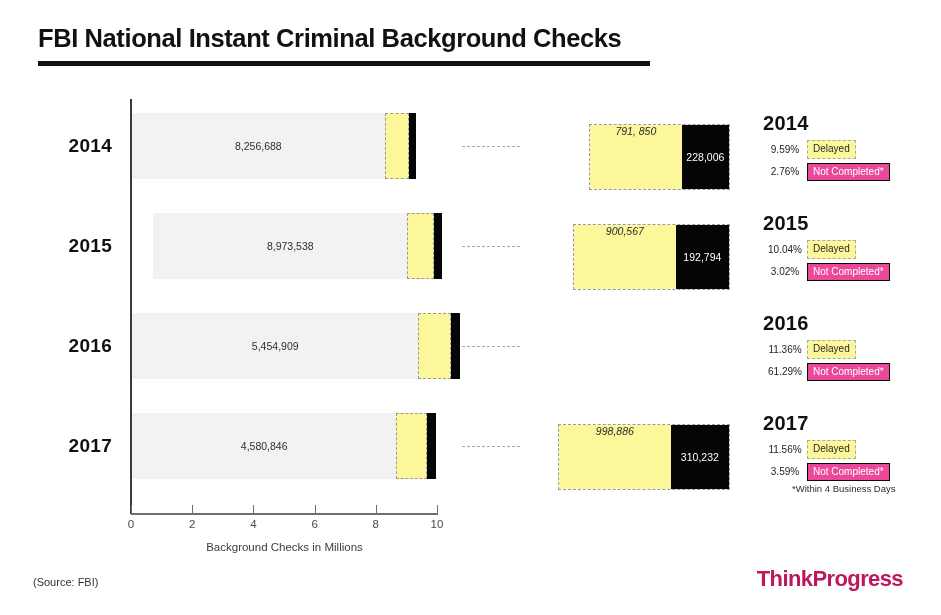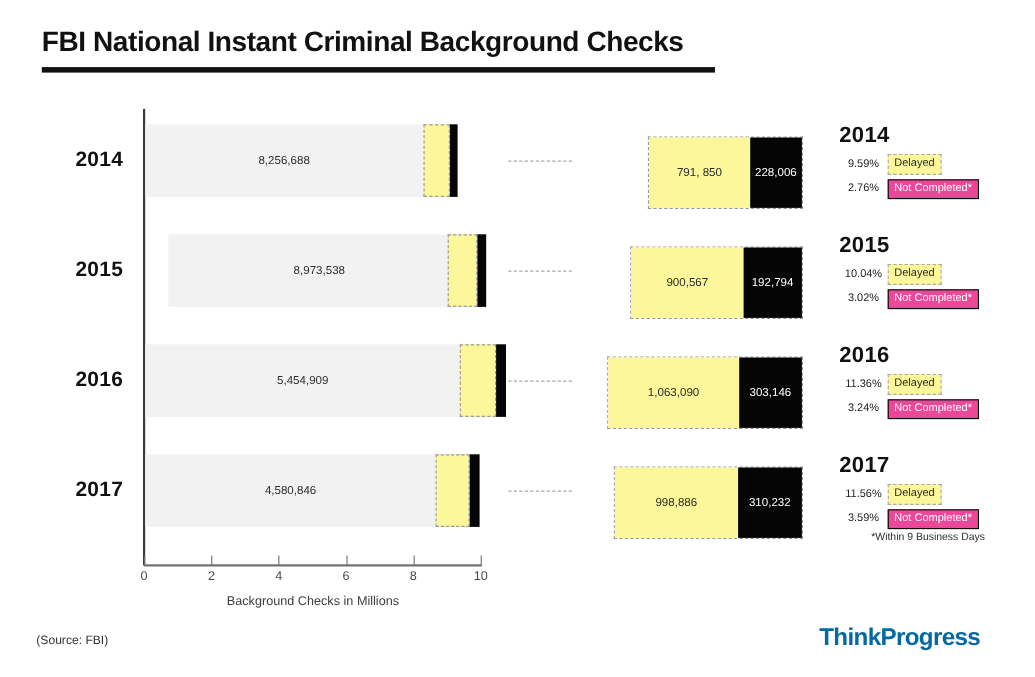--- a/index.html
+++ b/index.html
@@ -158,23 +158,24 @@
     position: absolute;
     top: 11px;
     height: 66px;
     box-sizing: border-box;
     border: 1.5px dashed #9a9a9a;
     display: flex;
   }
   .detail-delay {
     background: #fbf79a;
     display: flex;
-    align-items: center;
+    align-items: flex-start;
     justify-content: center;
     box-sizing: border-box;
+    font-style: italic;
   }
   .detail-notdone {
     background: #050505;
     display: flex;
     align-items: center;
     justify-content: center;
     box-sizing: border-box;
   }
   .detail-delay-label {
     font-size: 10.5px;
@@ -244,26 +245,26 @@
   #source-note {
     position: absolute;
     left: 33px;
     top: 576px;
     font-size: 11px;
     color: #333333;
     white-space: nowrap;
   }
   #brand-logo {
     position: absolute;
-    right: 50px;
+    right: 38px;
     top: 566px;
     font-size: 22px;
     font-weight: bold;
     letter-spacing: -0.6px;
-    color: #0369a1;
+    color: #be185d;
     white-space: nowrap;
   }
 </style>
 </head>
 <body>
 
 <div id="header">
   <div id="chart-title">FBI National Instant Criminal Background Checks</div>
   <div id="title-rule"></div>
 </div>
@@ -350,36 +351,28 @@
       <div class="row" style="top: 313px;">
         <div class="year-label">2016</div>
         <div class="bar-wrap" style="width: 328.248px;">
           <div class="seg seg-base" style="width: 286.441px;">
             <div class="seg-base-label">5,454,909</div>
           </div>
           <div class="seg seg-delay" style="left: 286.441px; width: 32.5306px;"></div>
           <div class="seg seg-notdone" style="left: 318.972px; width: 9.27627px;"></div>
         </div>
         <div class="connector" style="left: 462px; width: 58px;"></div>
-        <div class="detail-box" style="width: 178px; left: 552px;">
-          <div class="detail-delay" style="width: 120px;">
-            <span class="detail-delay-label">1,063,090</span>
-          </div>
-          <div class="detail-notdone" style="width: 58px;">
-            <span class="detail-notdone-label">303,146</span>
-          </div>
-        </div>
         <div class="legend-block">
           <div class="legend-year">2016</div>
           <div class="legend-row">
             <span class="legend-pct">11.36%</span>
             <span class="badge badge-delayed">Delayed</span>
           </div>
           <div class="legend-row">
-            <span class="legend-pct">3.24%</span>
+            <span class="legend-pct">61.29%</span>
             <span class="badge badge-notdone">Not Completed*</span>
           </div>
         </div>
       </div>
       <div class="row" style="top: 413px;">
         <div class="year-label">2017</div>
         <div class="bar-wrap" style="width: 304.389px;">
           <div class="seg seg-base" style="width: 264.33px;">
             <div class="seg-base-label">4,580,846</div>
           </div>
@@ -401,17 +394,17 @@
             <span class="legend-pct">11.56%</span>
             <span class="badge badge-delayed">Delayed</span>
           </div>
           <div class="legend-row">
             <span class="legend-pct">3.59%</span>
             <span class="badge badge-notdone">Not Completed*</span>
           </div>
         </div>
       </div>
     </div>
-  <div id="footnote">*Within 9 Business Days</div>
+  <div id="footnote">*Within 4 Business Days</div>
 </div>
 
 <div id="source-note">(Source: FBI)</div>
 <div id="brand-logo">ThinkProgress</div>
 
 </body></html>

